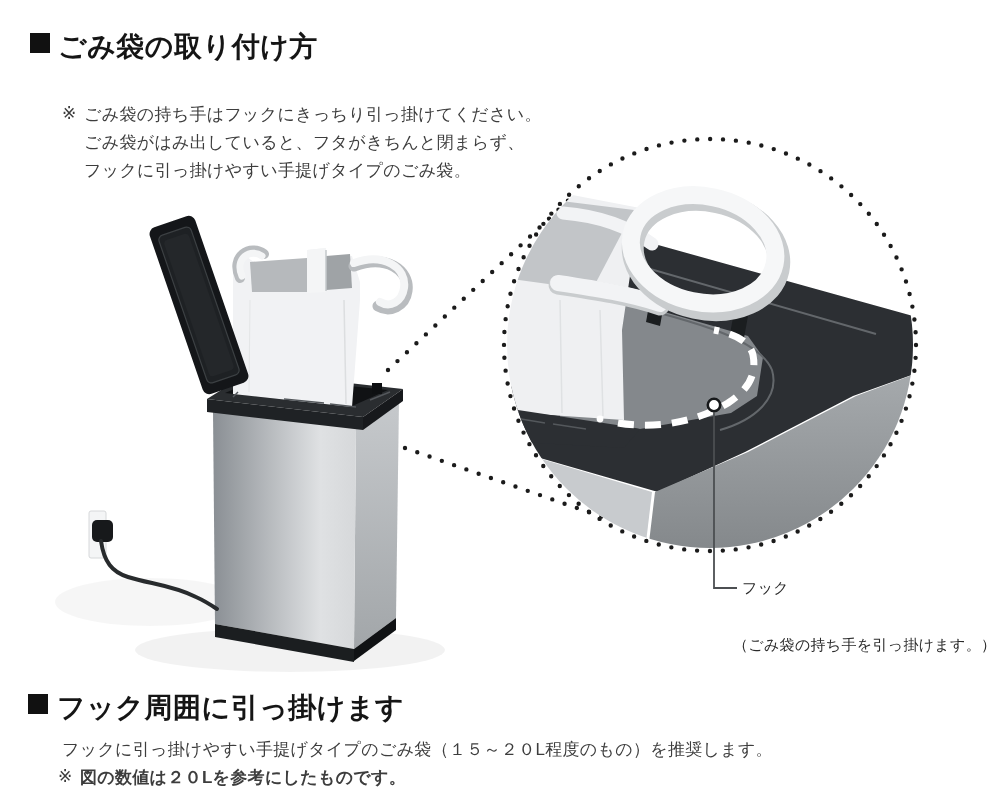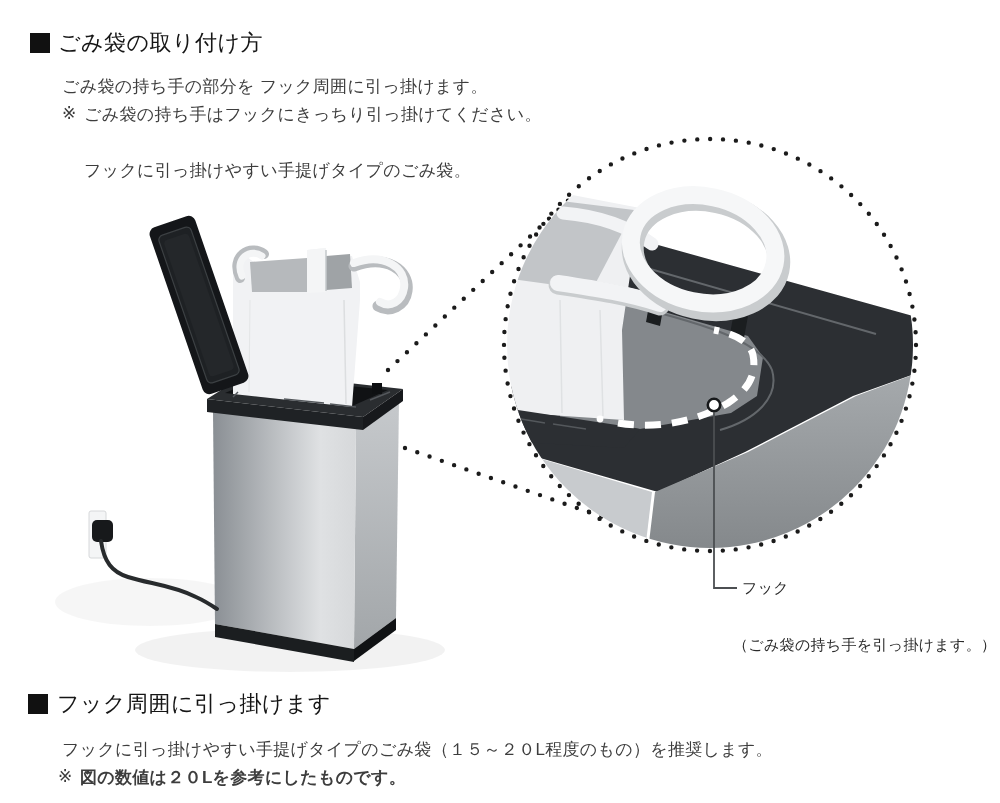--- a/index.html
+++ b/index.html
@@ -1,21 +1,21 @@
 <!DOCTYPE html>
 <html><head>
 <meta charset="utf-8">
 <style>
   html,body{margin:0;padding:0;background:#ffffff;}
   #stage{
     position:relative;width:1000px;height:803px;background:#ffffff;overflow:hidden;
     font-family:"Liberation Sans","DejaVu Sans",sans-serif;
   }
   .abs{position:absolute;white-space:nowrap;}
-  .heading{font-size:22px;font-weight:400;color:#151515;letter-spacing:0.5px;}
+  .heading{font-size:28px;font-weight:700;color:#151515;letter-spacing:0.5px;}
   .bullet{position:absolute;width:20px;height:20px;background:#111111;}
   .body-text{font-size:17px;color:#3d3d3d;letter-spacing:0.3px;}
   .fig-label{font-size:15px;color:#2b2b2b;letter-spacing:0.3px;}
   svg{position:absolute;left:0;top:0;}
 </style>
 </head>
 <body>
 
 <div id="stage">
 
@@ -146,23 +146,23 @@
     </g>
 
     <circle cx="710" cy="345" r="206" fill="none" stroke="#1b1b1b" stroke-width="4.4" stroke-linecap="round" stroke-dasharray="0 12.94"></circle>
 
     <path d="M714,412 L714,588 L737,588" fill="none" stroke="#4c4f52" stroke-width="1.8"></path>
   </svg>
 
   <div class="bullet" style="left:30px;top:33px;"></div>
   <div class="abs heading" style="left:58px;top:28px;">ごみ袋の取り付け方</div>
 
-  <div class="abs body-text" style="left:62px;top:75px;">ごみ袋の持ち手の部分を フック周囲に引っ掛けます。</div>
   <div class="abs body-text" style="left:62px;top:103px;">※</div>
   <div class="abs body-text" style="left:84px;top:103px;">ごみ袋の持ち手はフックにきっちり引っ掛けてください。</div>
+  <div class="abs body-text" style="left:84px;top:131px;">ごみ袋がはみ出していると、フタがきちんと閉まらず、</div>
   <div class="abs body-text" style="left:84px;top:159px;">フックに引っ掛けやすい手提げタイプのごみ袋。</div>
 
   <div class="abs fig-label" style="left:742px;top:579px;">フック</div>
   <div class="abs fig-label" style="left:733px;top:606px;margin-top:30px;">（ごみ袋の持ち手を引っ掛けます。）</div>
 
   <div class="bullet" style="left:28px;top:694px;"></div>
   <div class="abs heading" style="left:57px;top:689px;">フック周囲に引っ掛けます</div>
 
   <div class="abs body-text" style="left:62px;top:738px;">フックに引っ掛けやすい手提げタイプのごみ袋（１５～２０L程度のもの）を推奨します。</div>
   <div class="abs body-text" style="left:58px;top:766px;">※</div>

